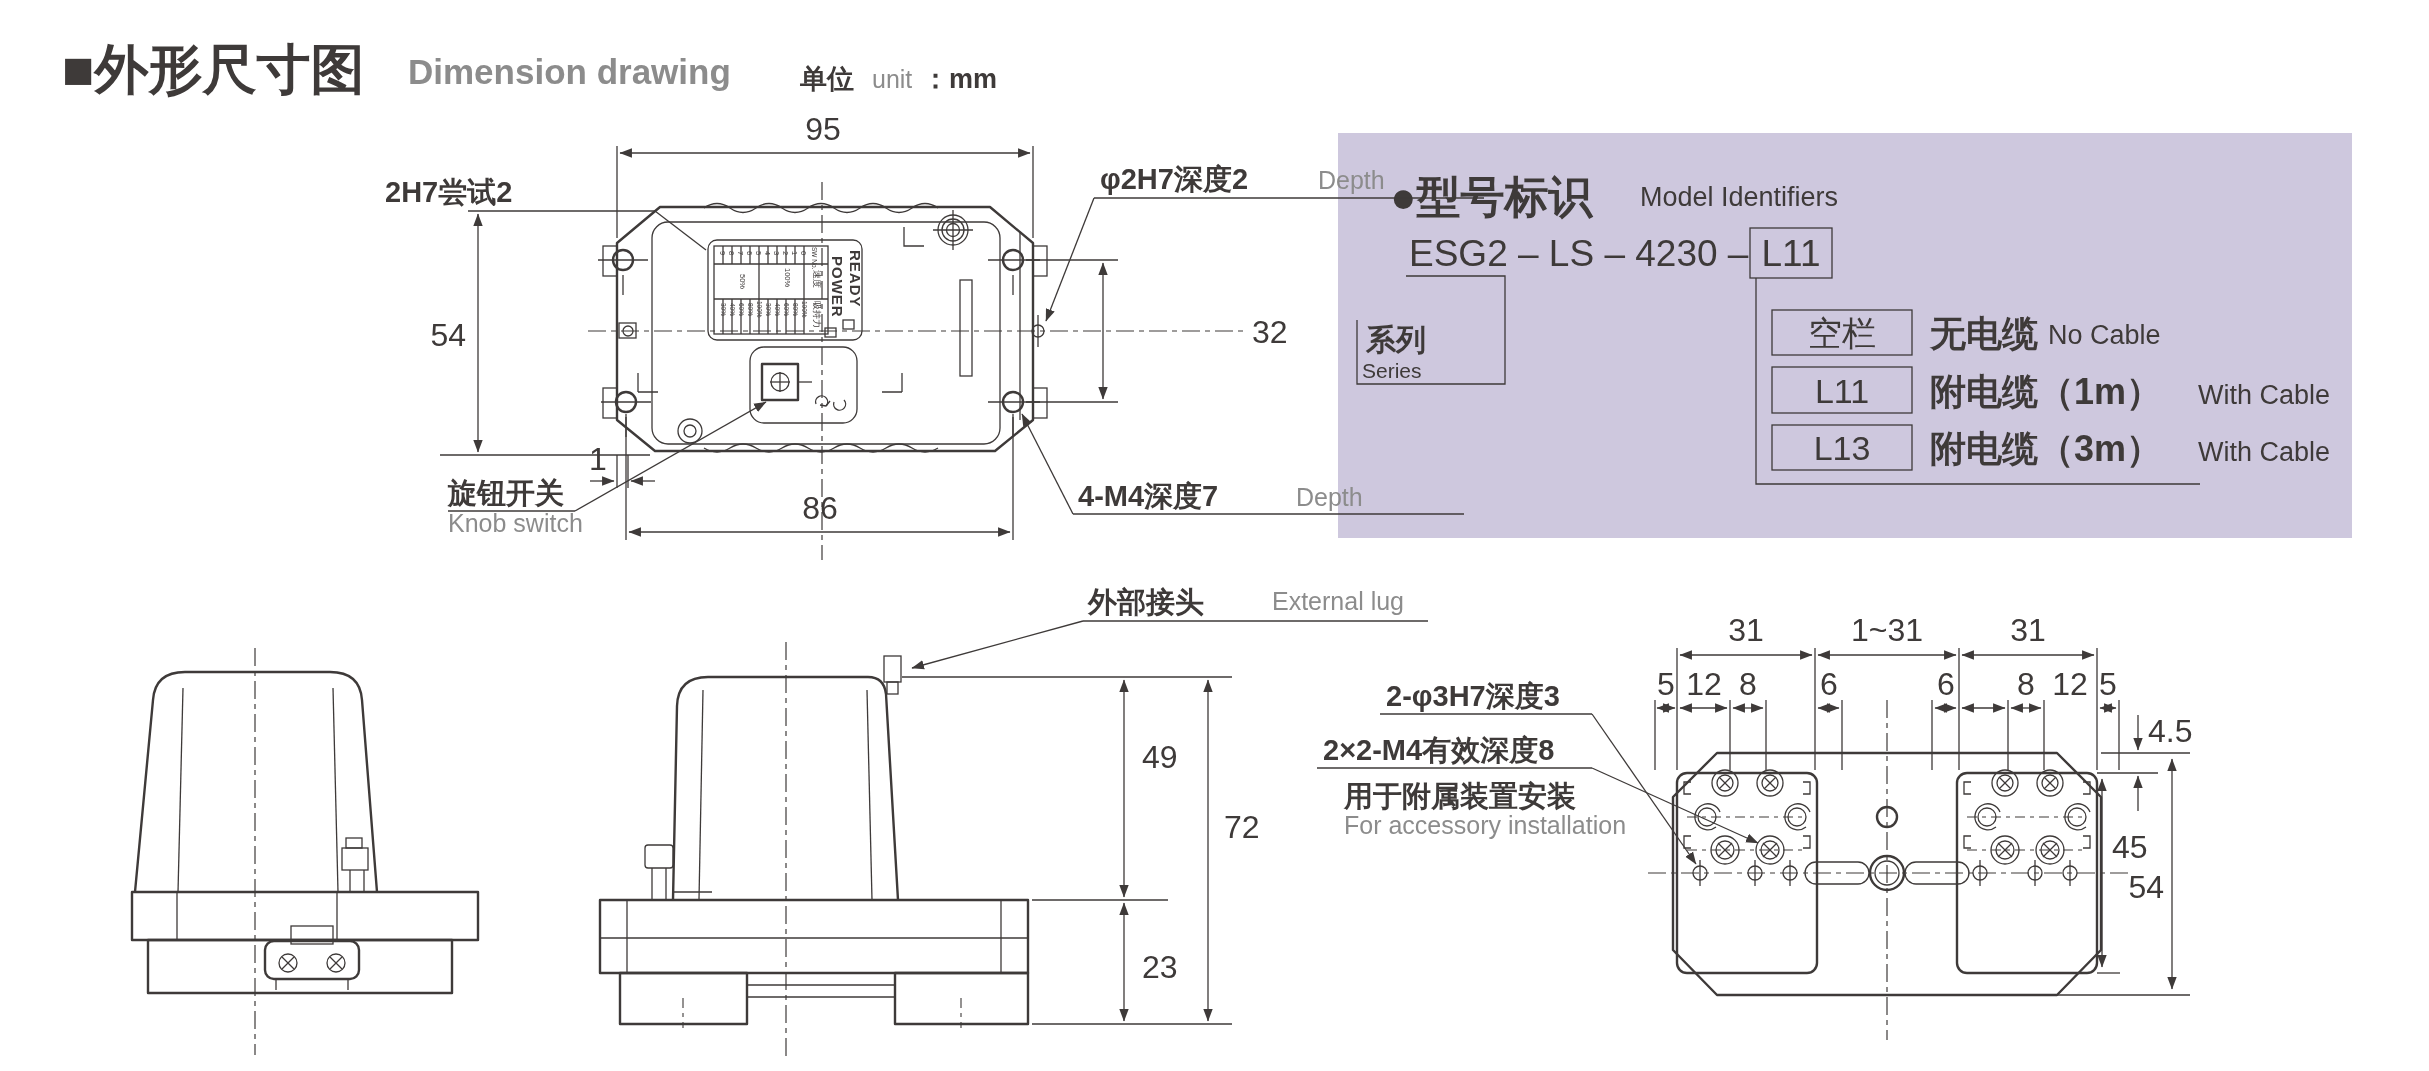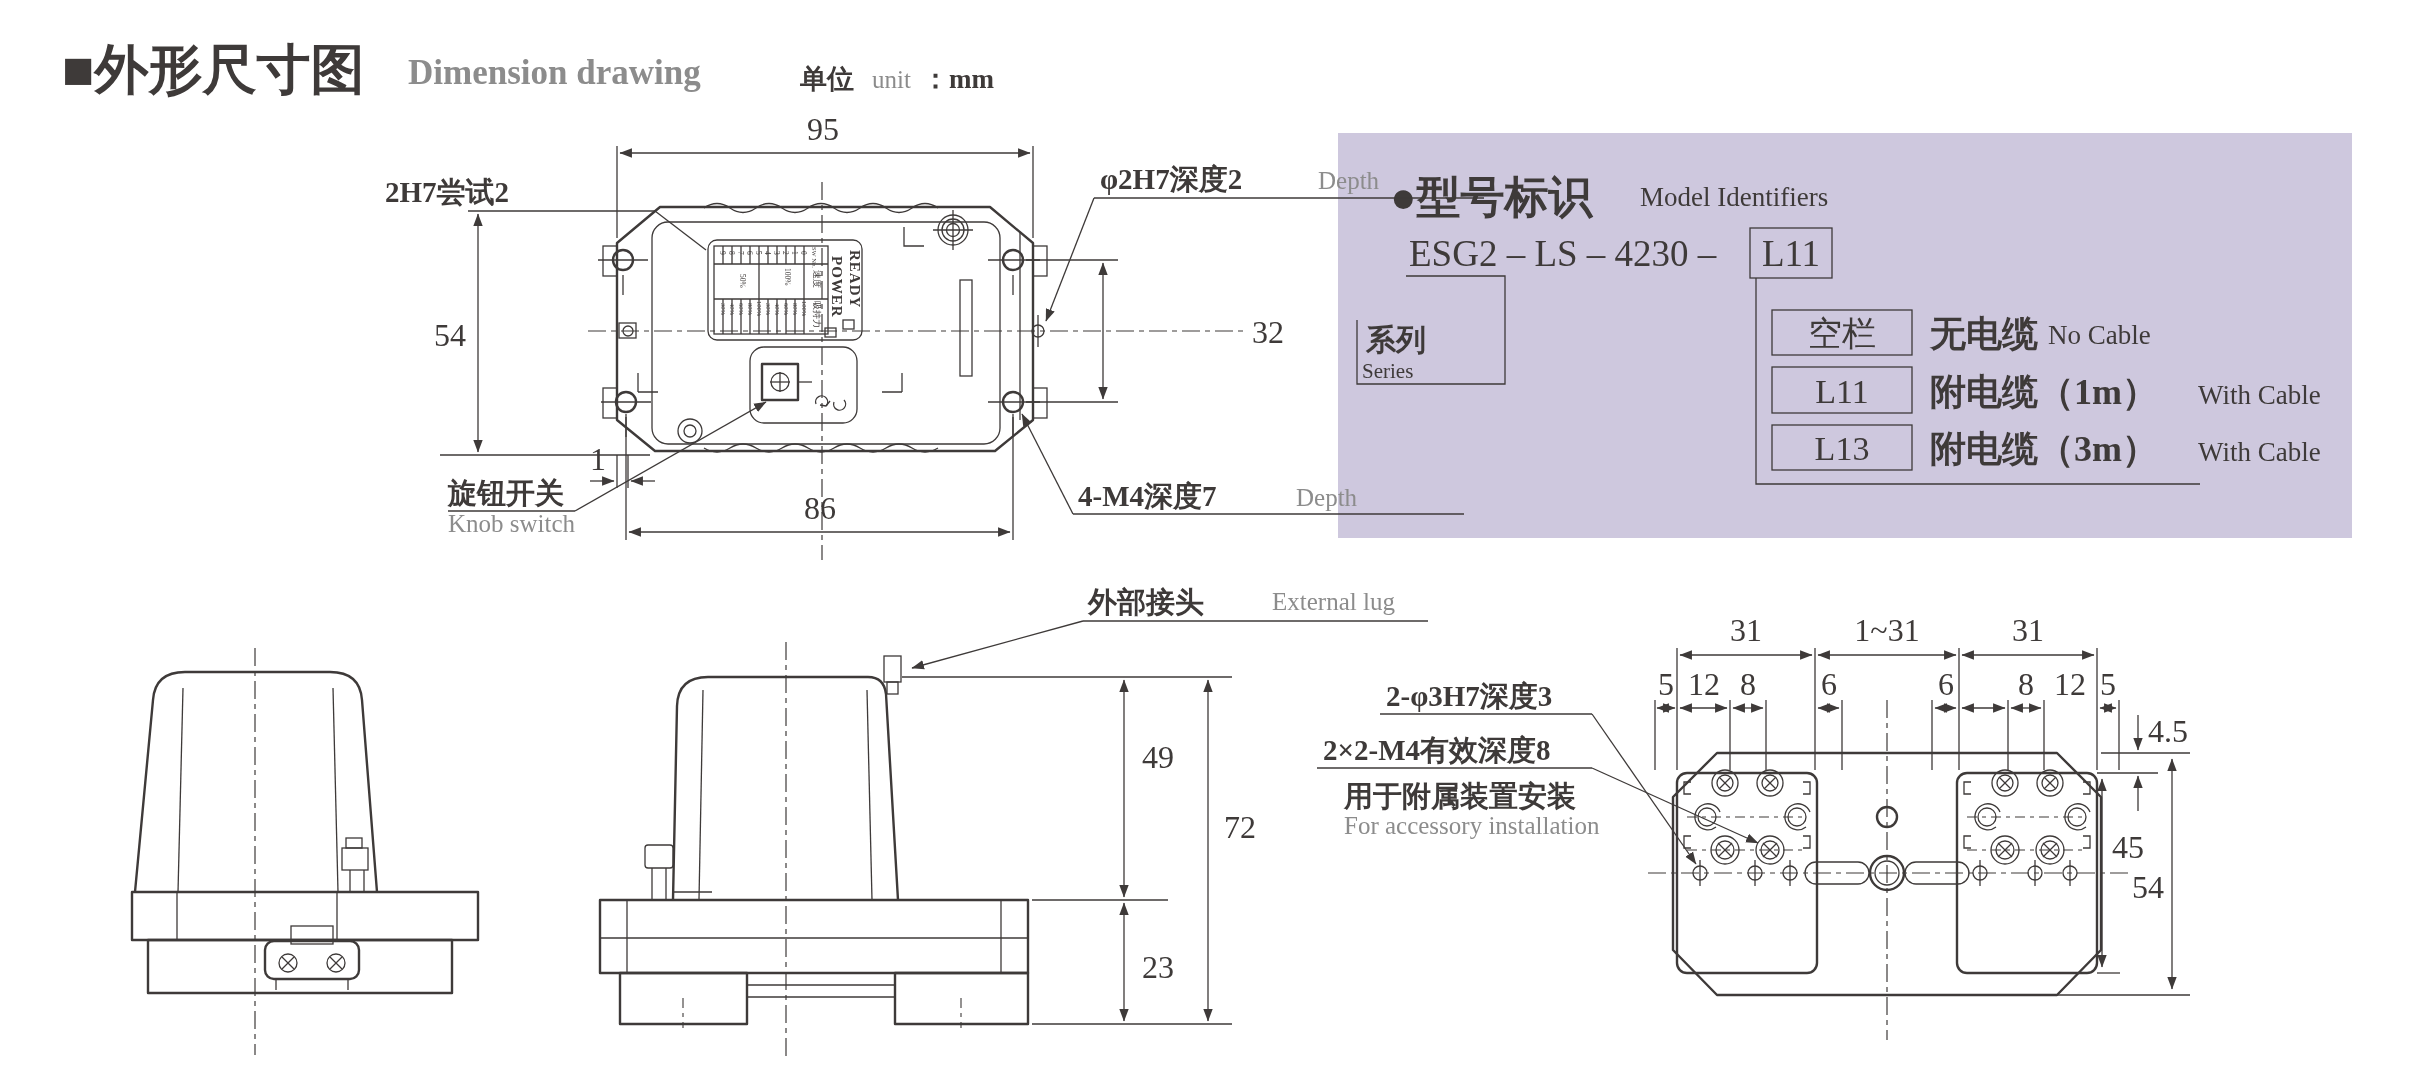--- a/index.html
+++ b/index.html
@@ -1,17 +1,17 @@
 <!DOCTYPE html>
 <html><head>
 <meta charset="utf-8">
 <style>
   html,body{margin:0;padding:0;background:#ffffff;}
   #stage{position:relative;width:2429px;height:1071px;background:#ffffff;overflow:hidden;
-         font-family:Liberation Serif, serif;}
+         font-family:Liberation Sans, sans-serif;}
   svg{position:absolute;left:0;top:0;}
   
   .ln{fill:none;stroke:#3e3a39;stroke-width:2.4;stroke-linejoin:round;stroke-linecap:butt;}
   .tn{fill:none;stroke:#3e3a39;stroke-width:1.3;}
   .dm{fill:none;stroke:#3e3a39;stroke-width:1.3;}
   .cl{fill:none;stroke:#3e3a39;stroke-width:1.2;stroke-dasharray:18 5 5 5;}
   .cl2{fill:none;stroke:#3e3a39;stroke-width:1.1;stroke-dasharray:10 5 4 5;}
   
   text{fill:#3e3a39;}
   .fz-title{font-size:54px;font-weight:bold;}

